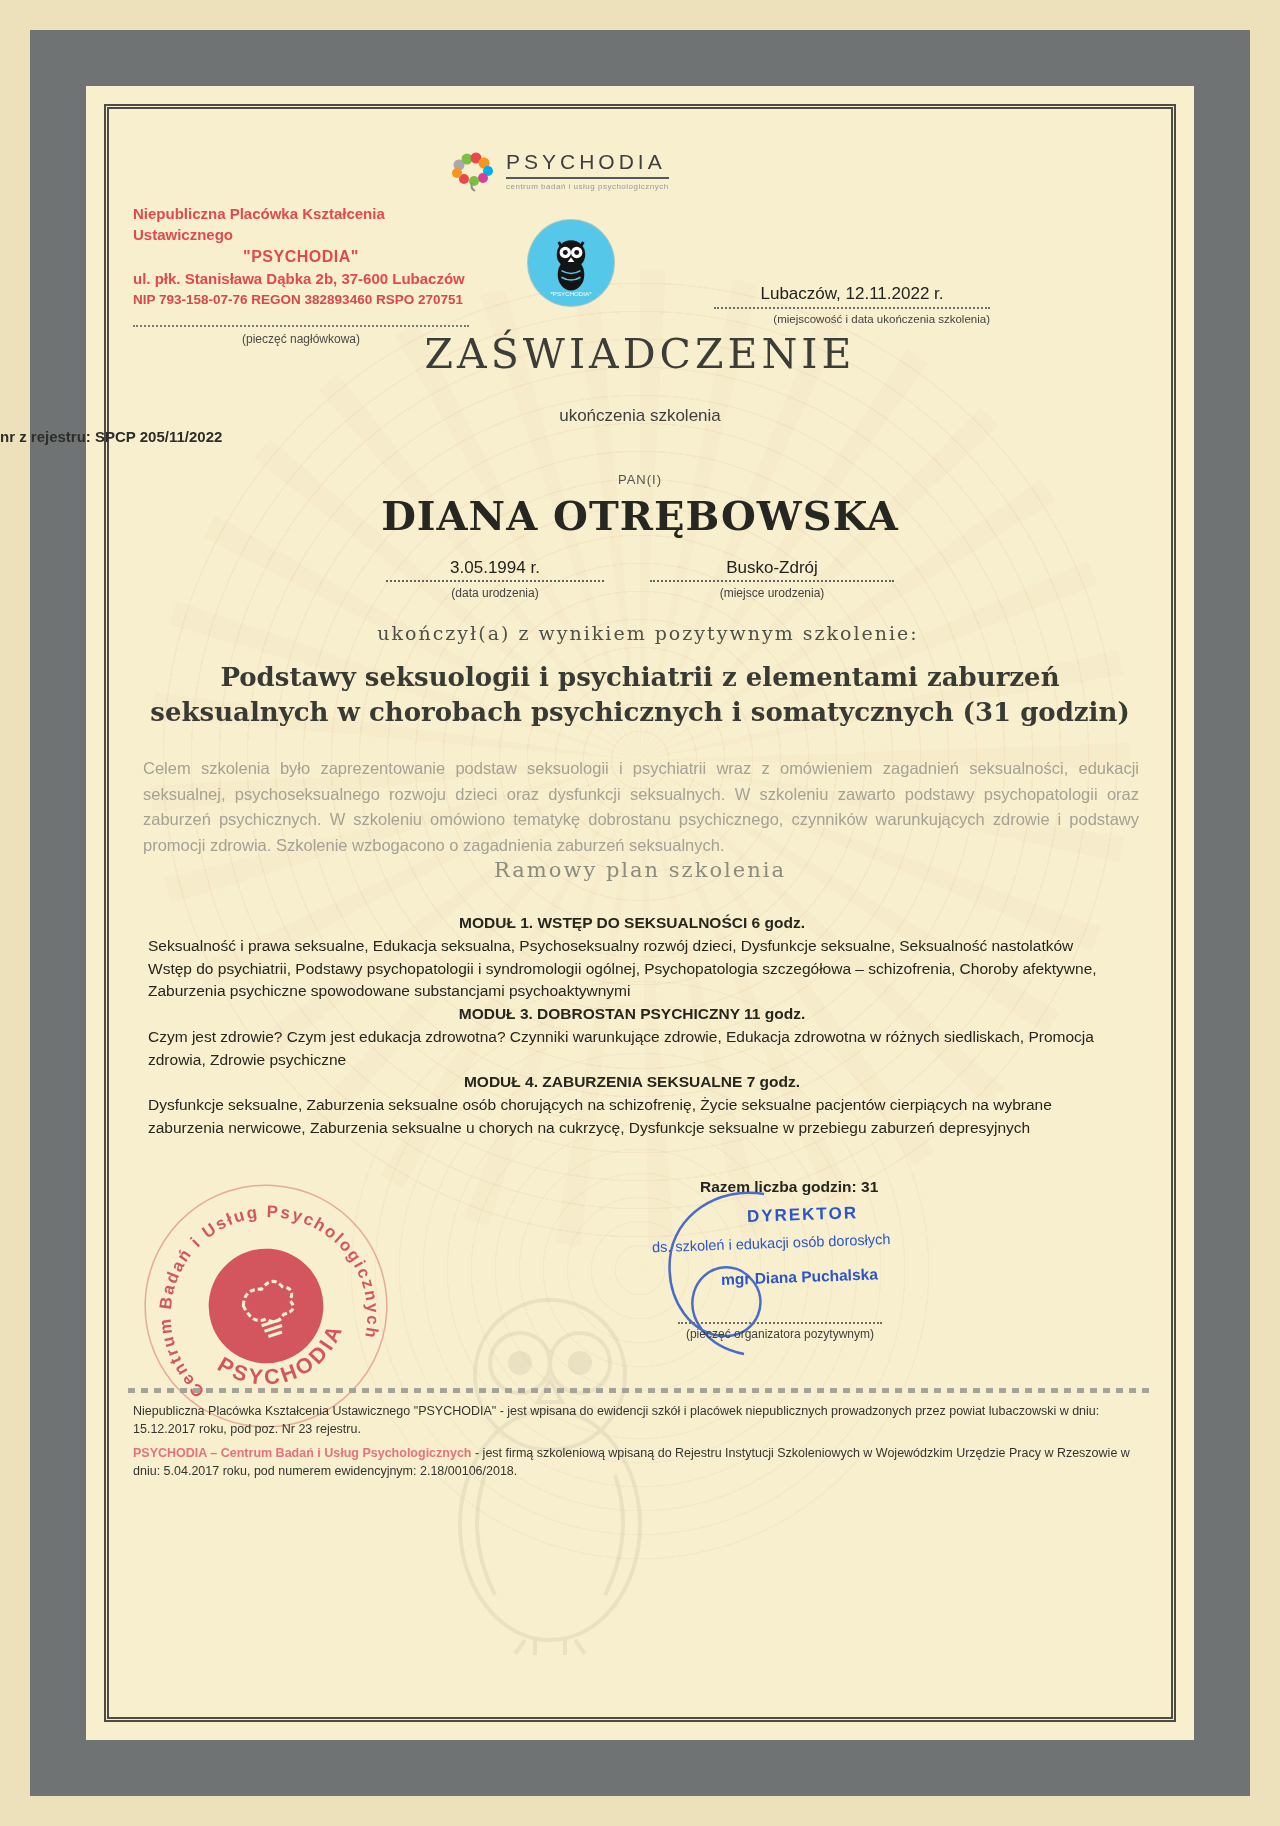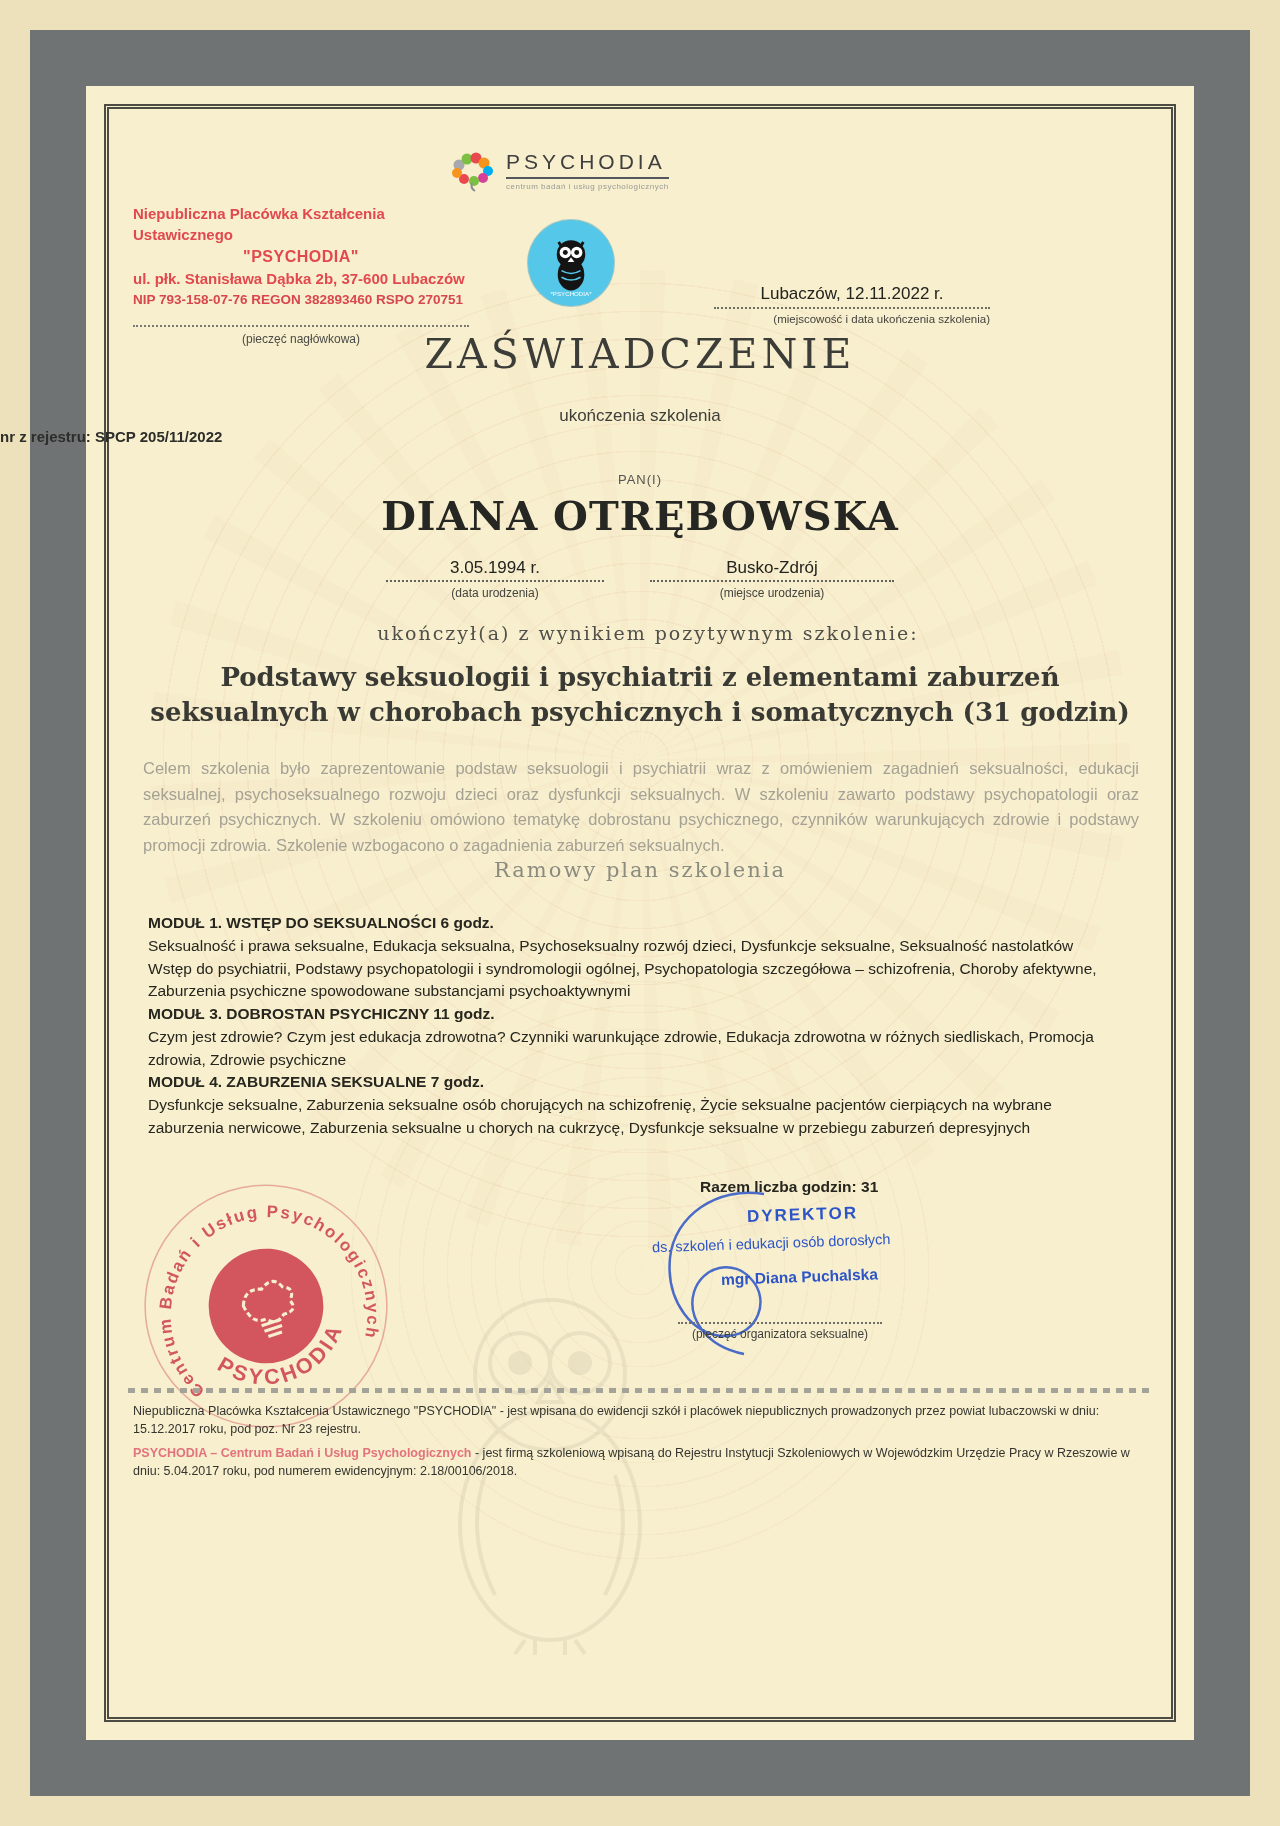--- a/index.html
+++ b/index.html
@@ -65,21 +65,21 @@
   .course-title { position:absolute; left:140px; top:660px; width:1000px; text-align:center;
     font-family:"DejaVu Serif", serif; font-size:26px; font-weight:700; color:#3a3a35; line-height:1.35; }
 
   .description { position:absolute; left:143px; top:756px; width:996px; text-align:justify;
     font-size:16.5px; color:#a5a194; line-height:1.55; }
 
   .plan-heading { position:absolute; left:0; right:0; top:858px; text-align:center;
     font-family:"DejaVu Serif", serif; font-size:21px; letter-spacing:2px; color:#8b8b80; }
 
   .modules { position:absolute; left:148px; top:912px; width:968px; font-size:15.5px; color:#26261f; line-height:1.47; }
-  .m-title { font-weight:700; }
+  .m-title { font-weight:700;text-align:center; }
 
   .total { position:absolute; left:700px; top:1178px; font-size:15.5px; font-weight:700; color:#26261f; }
 
   
   .round-stamp { position:absolute; left:138px; top:1178px; width:256px; height:256px;
     transform:rotate(-18deg); opacity:.92; }
 
   .sig-scribble { position:absolute; left:632px; top:1186px; width:175px; height:178px; opacity:.85; }
   .sig-texts { position:absolute; left:640px; top:1205px; width:330px; transform:rotate(-2deg); color:#2d55c8; }
   .sig-role { font-size:17px; letter-spacing:2px; font-weight:600; margin-left:108px; }
@@ -227,21 +227,21 @@
   </svg>
 
   <svg class="sig-scribble" viewBox="0 0 175 178" fill="none" stroke="#2d55c8" stroke-width="2.5">
     <path d="M132,8 C85,0 42,30 38,72 C34,114 60,152 96,150 C126,148 138,114 120,94 C102,72 70,80 62,106 C55,130 72,160 112,168"></path>
   </svg>
   <div class="sig-texts">
     <div class="sig-role">DYREKTOR</div>
     <div class="sig-dept">ds. szkoleń i edukacji osób dorosłych</div>
     <div class="sig-name">mgr Diana Puchalska</div>
   </div>
-  <div class="sig-cap">(pieczęć organizatora seksualne)</div>
+  <div class="sig-cap">(pieczęć organizatora pozytywnym)</div>
 
   <div class="dash-sep"></div>
 
   <div class="footer">
     <p>Niepubliczna Placówka Kształcenia Ustawicznego "PSYCHODIA" - jest wpisana do ewidencji szkół i placówek niepublicznych prowadzonych przez powiat lubaczowski w dniu: 15.12.2017 roku, pod poz. Nr 23 rejestru.</p>
     <p><span class="lead-red">PSYCHODIA – Centrum Badań i Usług Psychologicznych</span><span> - jest firmą szkoleniową wpisaną do Rejestru Instytucji Szkoleniowych w Wojewódzkim Urzędzie Pracy w Rzeszowie w dniu: 5.04.2017 roku, pod numerem ewidencyjnym: 2.18/00106/2018.</span></p>
   </div>
 
 </div>
 

